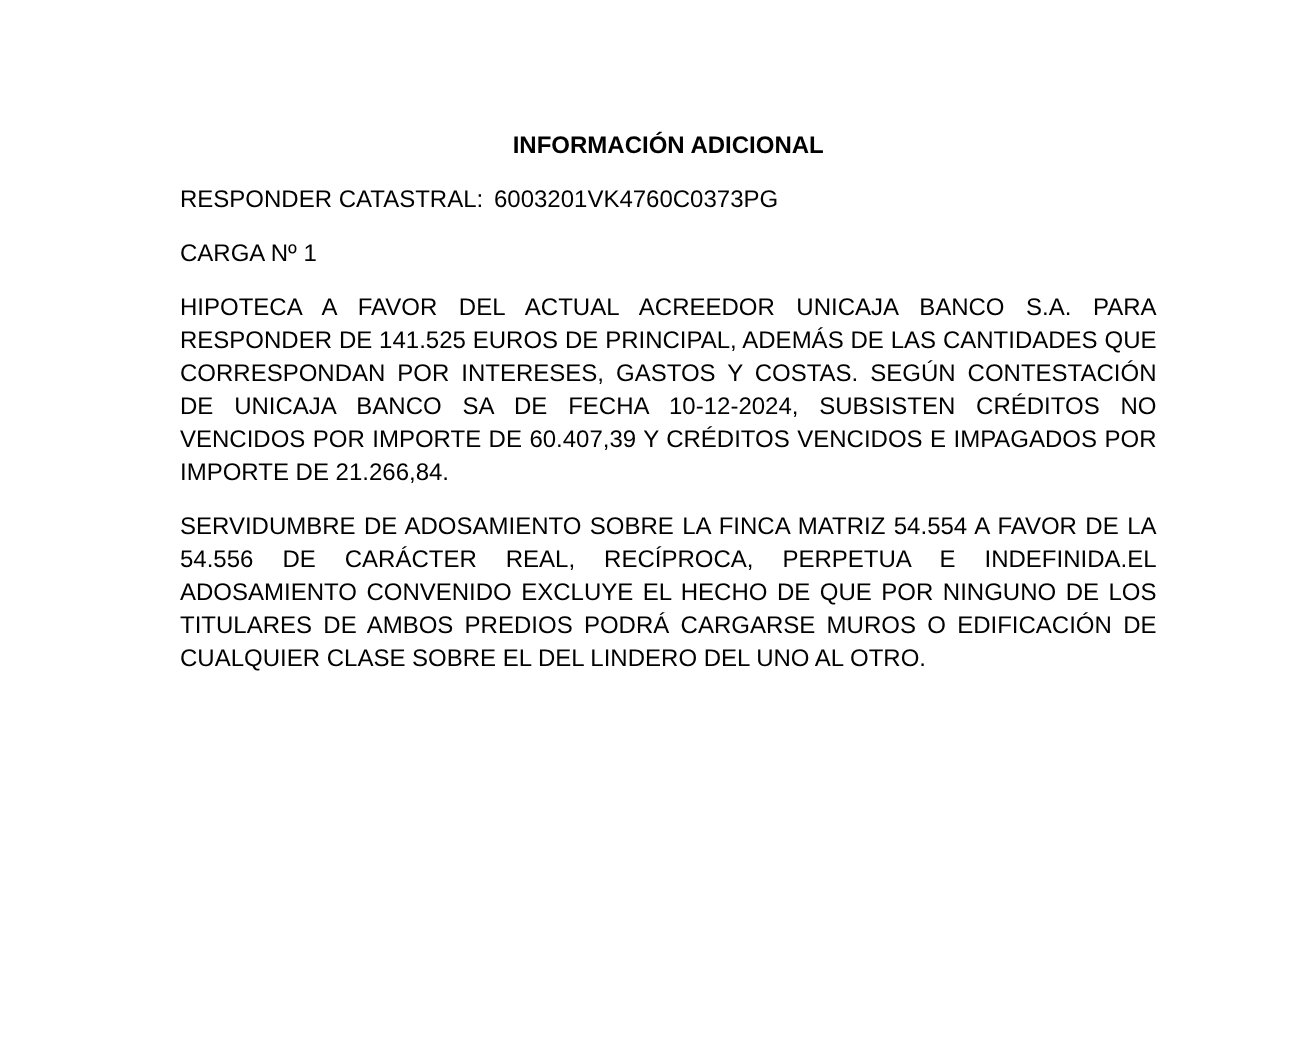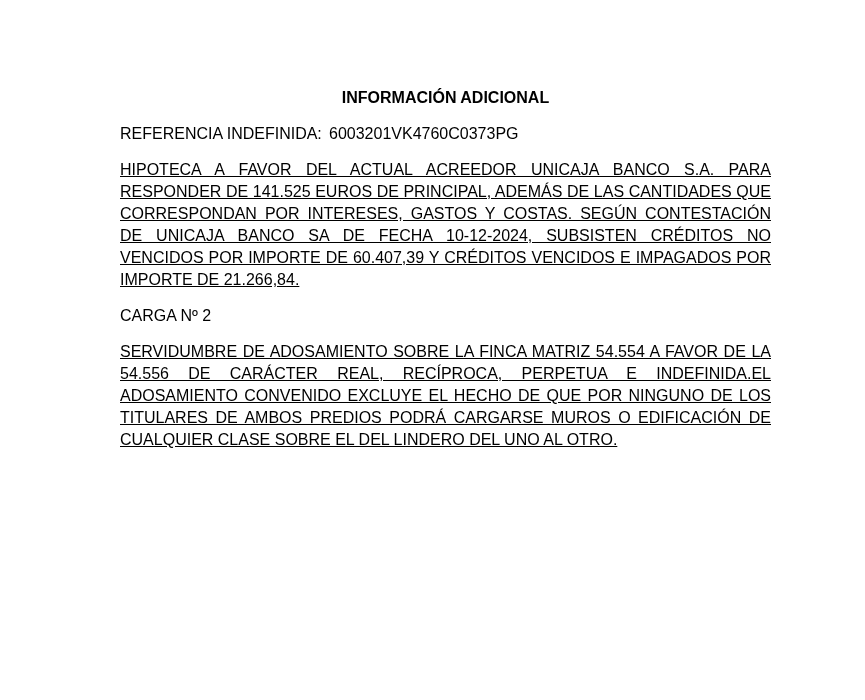--- a/index.html
+++ b/index.html
@@ -30,40 +30,39 @@
   .doc-line {
     margin: 0 0 14px 0;
     line-height: 22px;
     text-align: left;
     white-space: nowrap;
   }
   .doc-para {
     margin: 0 0 14px 0;
     line-height: 22px;
     text-align: justify;
-    text-decoration: underline;
   }
   .field-value--wide-gap {
     margin-left: 0.45em;
     text-align: right;
   }
 </style>
 </head>
 <body>
 
 <div class="page">
 
   <p class="doc-title">INFORMACIÓN ADICIONAL</p>
 
-  <p class="doc-line"><span>REFERENCIA INDEFINIDA:</span><span class="field-value--wide-gap">6003201VK4760C0373PG</span></p>
+  <p class="doc-line"><span>RESPONDER CATASTRAL:</span><span class="field-value--wide-gap">6003201VK4760C0373PG</span></p>
 
 
 
   <section>
+    <p class="doc-line">CARGA Nº 1</p>
     <p class="doc-para">HIPOTECA A FAVOR DEL ACTUAL ACREEDOR UNICAJA BANCO S.A. PARA RESPONDER DE 141.525 EUROS DE PRINCIPAL, ADEMÁS DE LAS CANTIDADES QUE CORRESPONDAN POR INTERESES, GASTOS Y COSTAS. SEGÚN CONTESTACIÓN DE UNICAJA BANCO SA DE FECHA 10-12-2024, SUBSISTEN CRÉDITOS NO VENCIDOS POR IMPORTE DE 60.407,39 Y CRÉDITOS VENCIDOS E IMPAGADOS POR IMPORTE DE 21.266,84.</p>
   </section>
 
   <section>
-    <p class="doc-line">CARGA Nº 2</p>
     <p class="doc-para">SERVIDUMBRE DE ADOSAMIENTO SOBRE LA FINCA MATRIZ 54.554 A FAVOR DE LA 54.556 DE CARÁCTER REAL, RECÍPROCA, PERPETUA E INDEFINIDA.EL ADOSAMIENTO CONVENIDO EXCLUYE EL HECHO DE QUE POR NINGUNO DE LOS TITULARES DE AMBOS PREDIOS PODRÁ CARGARSE MUROS O EDIFICACIÓN DE CUALQUIER CLASE SOBRE EL DEL LINDERO DEL UNO AL OTRO.</p>
   </section>
 
 </div>
 
 </body></html>

